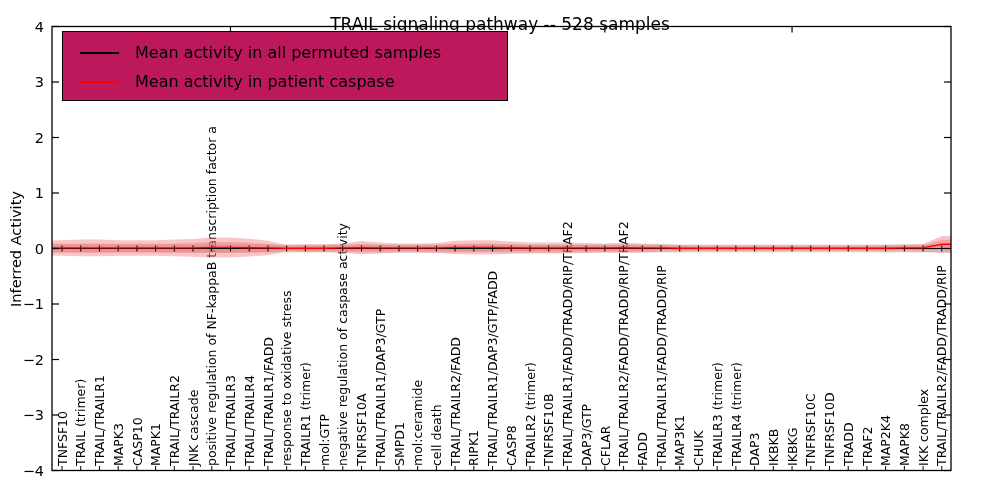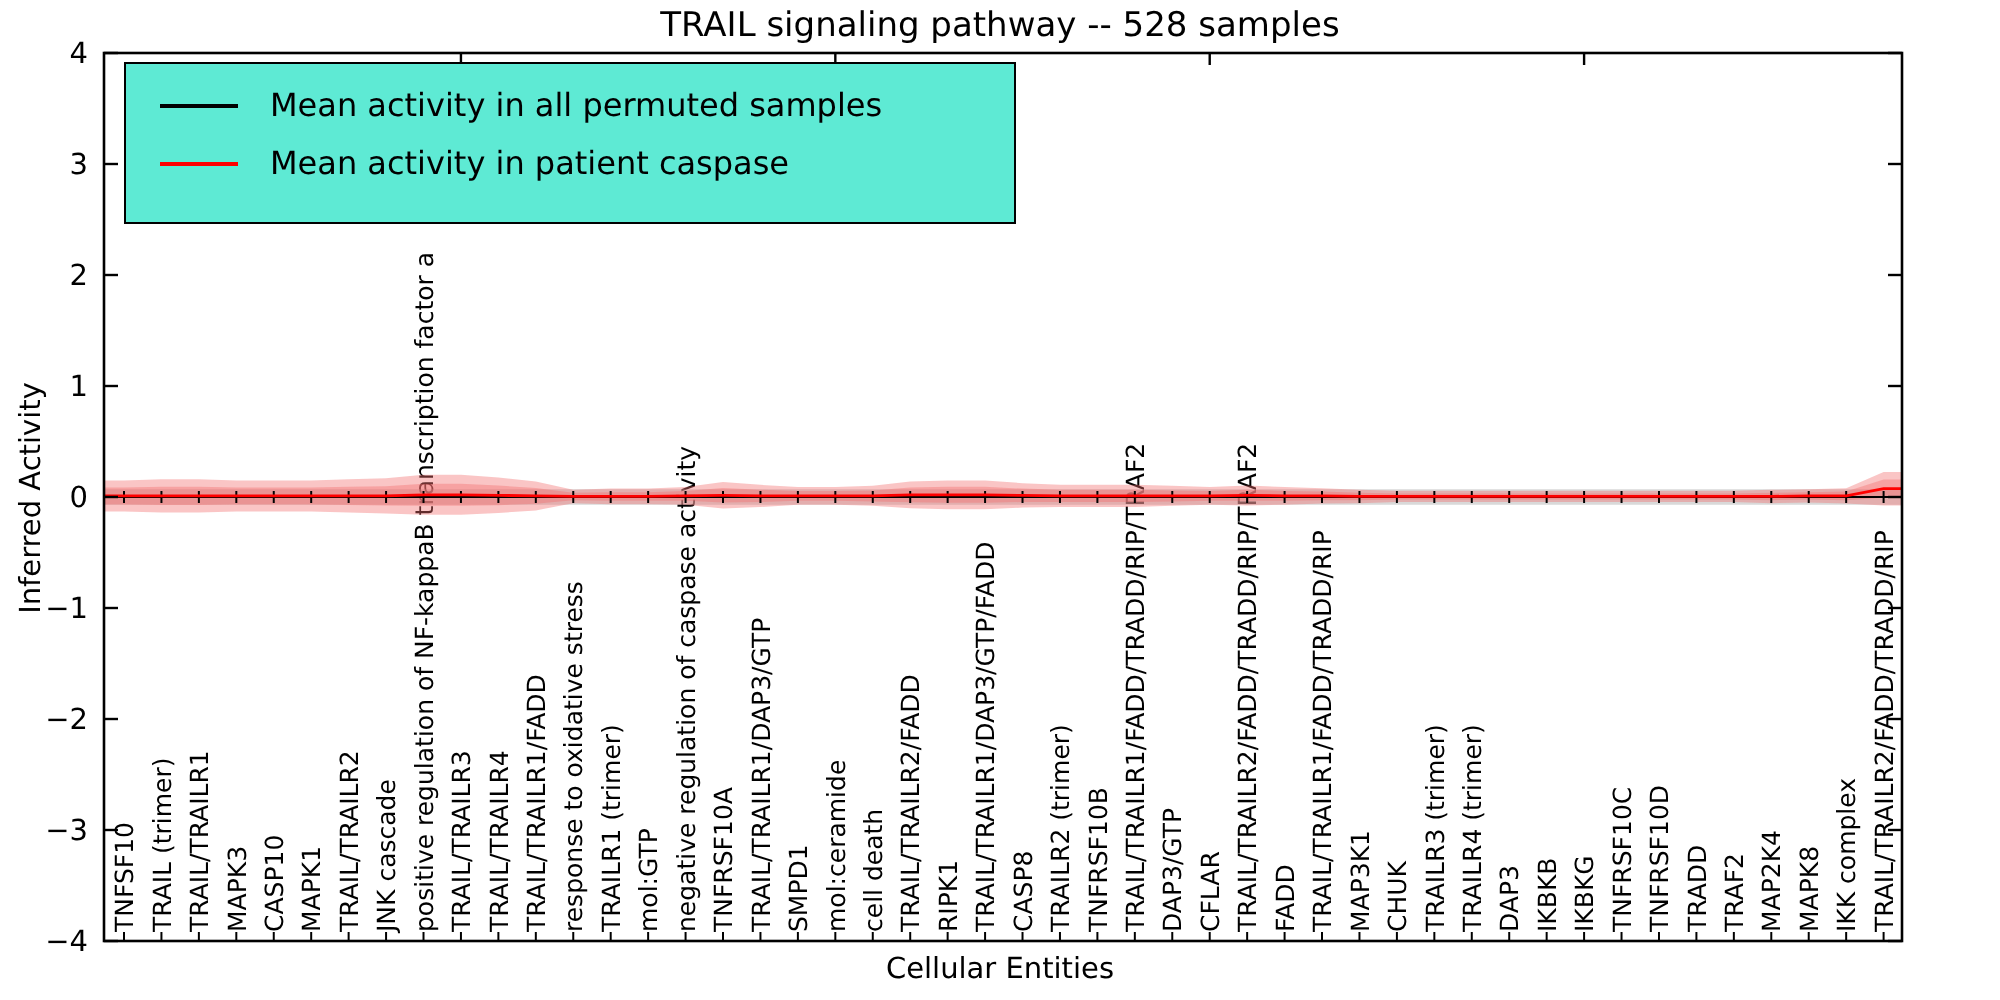--- a/index.html
+++ b/index.html
@@ -2,48 +2,47 @@
 <html><head>
 <meta charset="utf-8">
 <style>
   html,body{margin:0;padding:0;background:#fff;}
   .figure{
     position:relative;width:1000px;height:500px;background:#ffffff;
     font-family:"DejaVu Sans","Liberation Sans",sans-serif;color:#000;
     overflow:hidden;
   }
   .chart-title{
-    position:absolute;left:0;top:3px;width:1000px;text-align:center;
+    position:absolute;left:0;top:14px;width:1000px;text-align:center;
     font-size:17px;color:#000;
   }
   svg{position:absolute;left:0;top:0;}
   .legend{
     position:absolute;left:62px;top:31px;width:444px;
-    border:1.6px solid #000;background:#5eead4;padding:6px 0 15px 0;z-index:5;
+    border:1.6px solid #000;background:#be185d;padding:6px 0 4px 0;z-index:5;
   }
   .legend-row{display:flex;align-items:center;height:29px;}
   .legend-swatch{width:39px;height:2px;margin-left:17px;flex:0 0 39px;}
   .legend-label{margin-left:16px;font-size:16px;white-space:nowrap;}
   .xaxis-title{
     position:absolute;left:0;top:477px;width:1000px;text-align:center;font-size:14.5px;
   }
   .yaxis-title{
     position:absolute;left:-64px;top:241px;width:160px;text-align:center;
     font-size:14.5px;transform:rotate(-90deg);
   }
 </style>
 </head>
 <body>
 
 <div class="figure">
 
   <div class="chart-title">TRAIL signaling pathway -- 528 samples</div>
 
   <div class="yaxis-title">Inferred Activity</div>
-  <div class="xaxis-title">Cellular Entities</div>
 
   <svg id="plot" width="1000" height="500" viewBox="0 0 1000 500">
       <g font-size="12.5" fill="#000">
         <text transform="translate(66.6,466) rotate(-90)" text-anchor="start">TNFSF10</text>
         <text transform="translate(85.3,466) rotate(-90)" text-anchor="start">TRAIL (trimer)</text>
         <text transform="translate(104.0,466) rotate(-90)" text-anchor="start">TRAIL/TRAILR1</text>
         <text transform="translate(122.8,466) rotate(-90)" text-anchor="start">MAPK3</text>
         <text transform="translate(141.5,466) rotate(-90)" text-anchor="start">CASP10</text>
         <text transform="translate(160.2,466) rotate(-90)" text-anchor="start">MAPK1</text>
         <text transform="translate(178.9,466) rotate(-90)" text-anchor="start">TRAIL/TRAILR2</text>

